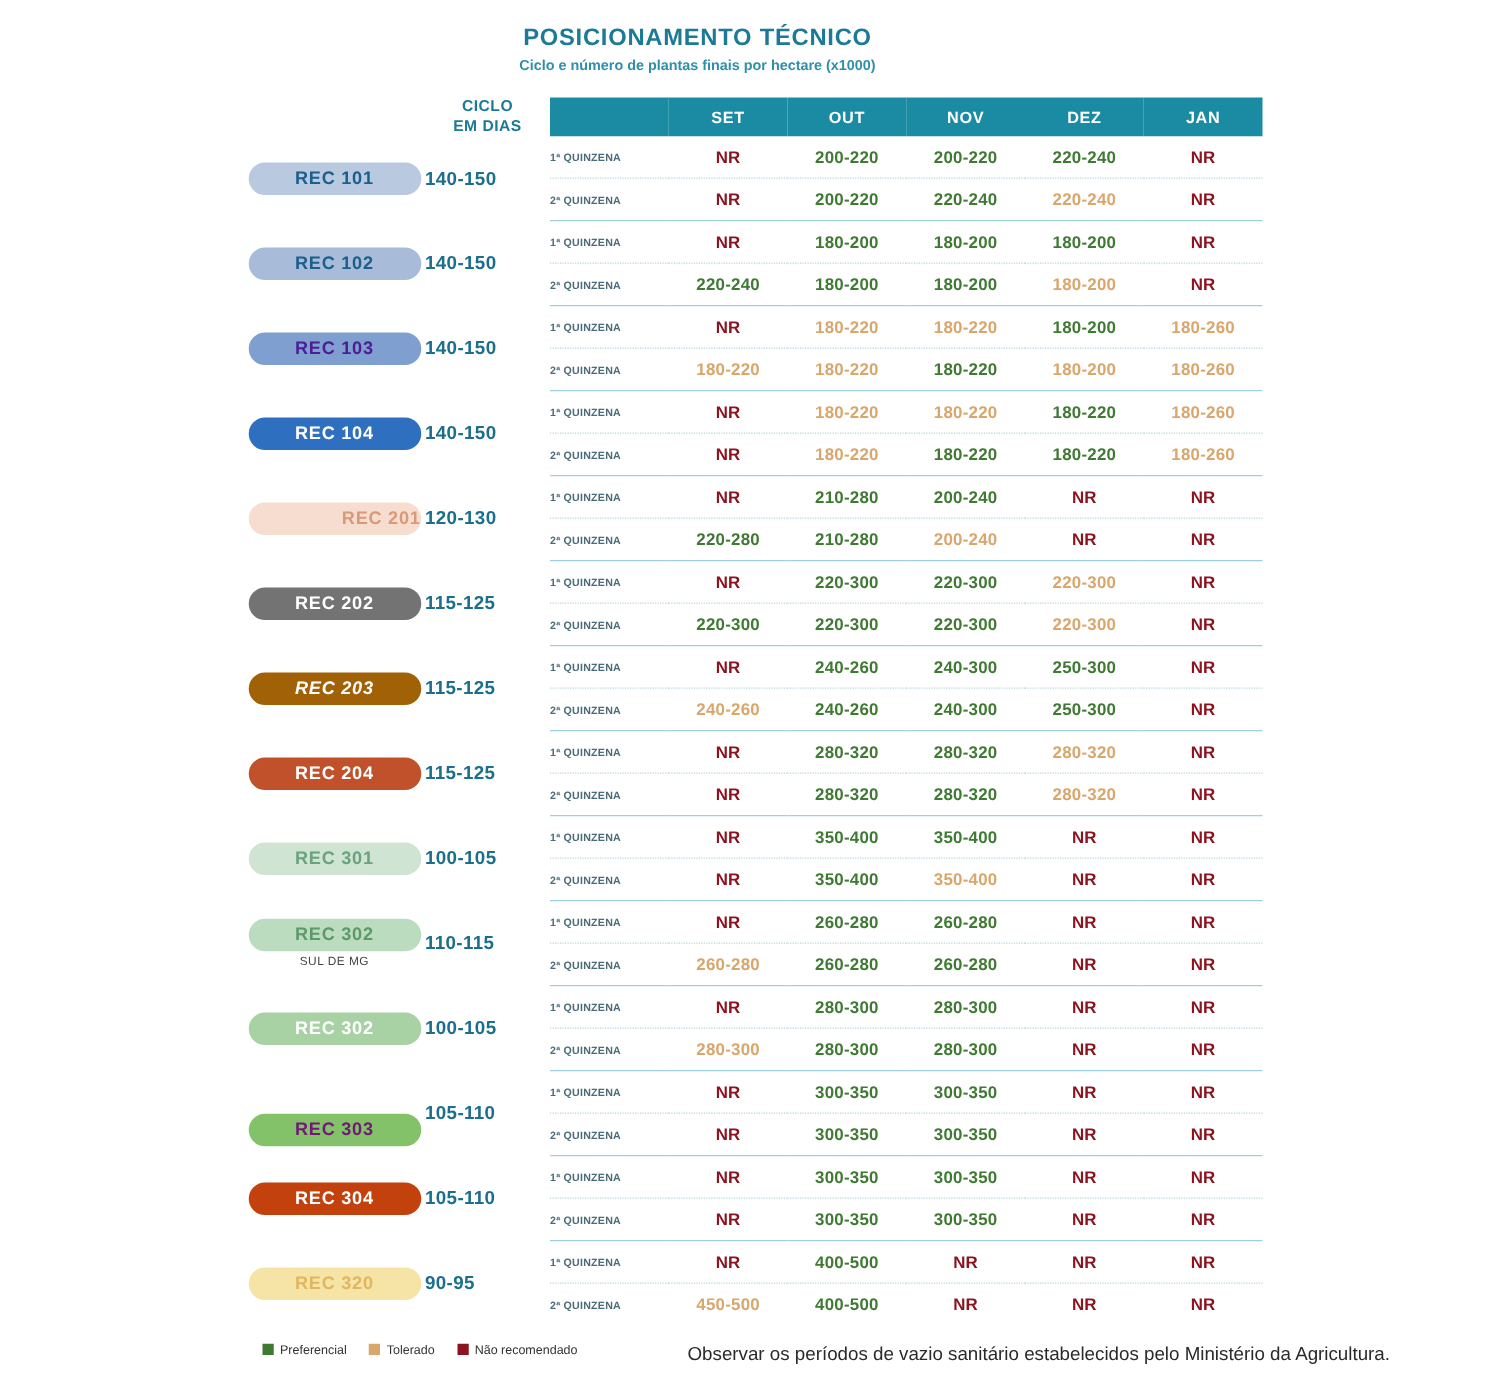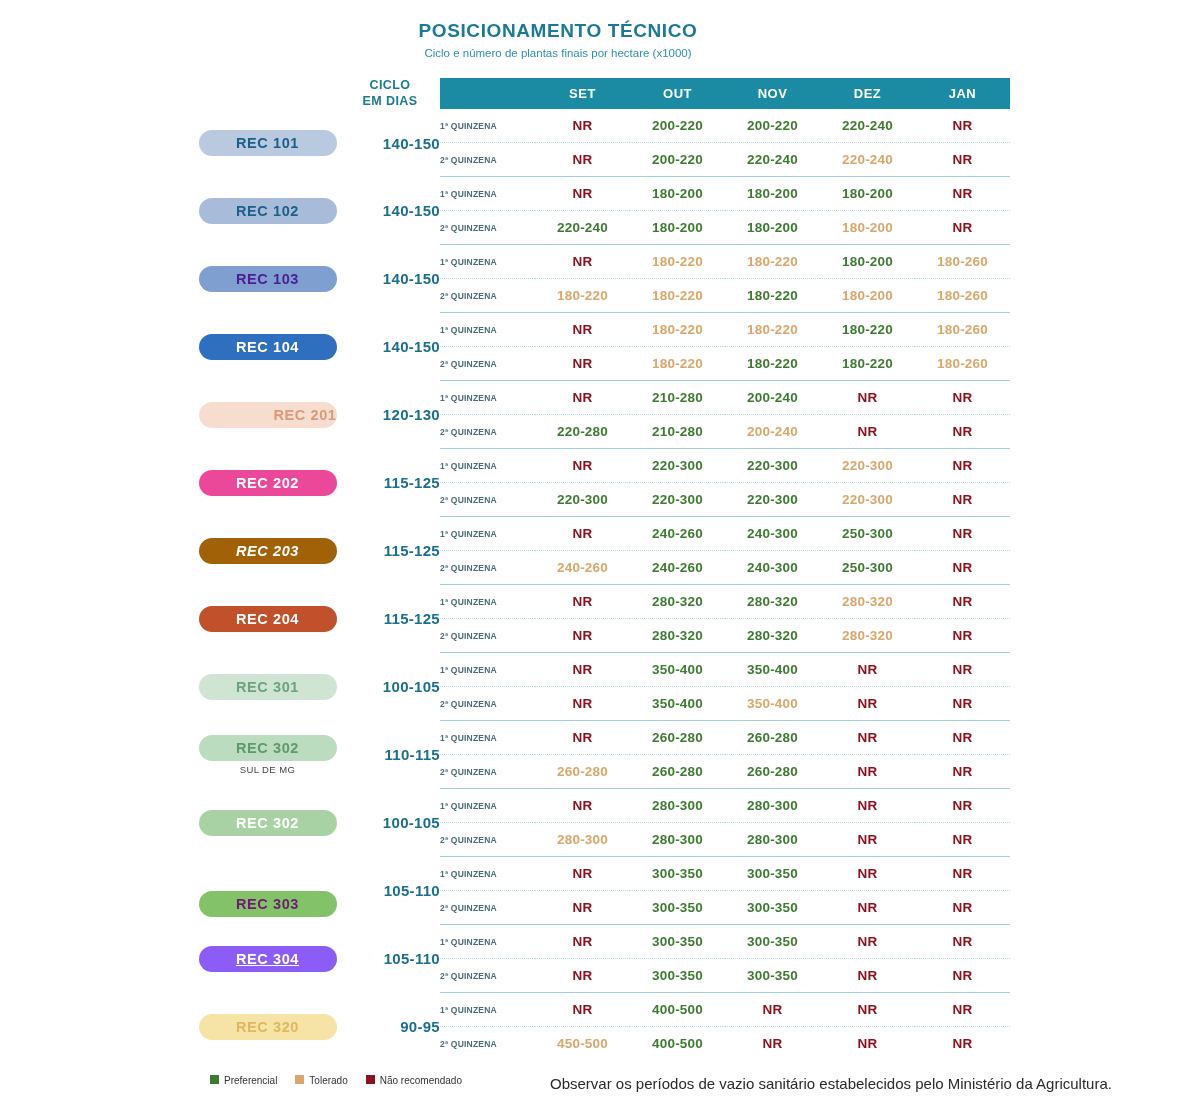--- a/index.html
+++ b/index.html
@@ -12,21 +12,21 @@
     overflow:hidden;
   }
   #page{position:relative;width:1200px;height:1109px;}
 
   
   .title-block{position:absolute;left:0;top:20px;width:1116px;text-align:center;}
   .main-title{
     font-size:19px;font-weight:bold;letter-spacing:.6px;color:#1b7a96;
   }
   .subtitle{
-    font-size:11.5px;color:#2f8fa8;margin-top:5px;font-weight:normal;
+    font-size:11.5px;color:#2f8fa8;margin-top:5px;font-weight:bold;
   }
 
   
   table.grid{
     position:absolute;left:195px;top:78px;border-collapse:collapse;
   }
   table.grid td, table.grid th{padding:0;vertical-align:middle;}
 
   .col-name{width:145px;}
   .col-cycle{width:100px;}
@@ -50,21 +50,21 @@
     display:inline-block;width:138px;height:26px;line-height:26px;
     border-radius:13px;font-size:14.5px;font-weight:bold;letter-spacing:.6px;
     text-align:center;
   }
   .sub-label{
     display:block;text-align:center;font-size:9.5px;color:#444;
     letter-spacing:.4px;margin-top:3px;
   }
 
   .cycle-cell{
-    text-align:right;font-size:15px;font-weight:bold;color:#1b6f8c;
+    text-align:left;font-size:15px;font-weight:bold;color:#1b6f8c;
     letter-spacing:.3px;
   }
 
   .quinz{
     font-size:8.5px;font-weight:bold;color:#4a6b78;letter-spacing:.2px;
     padding-left:4px;
   }
   .val{
     text-align:center;font-size:13.5px;font-weight:bold;height:33px;
     letter-spacing:.2px;
@@ -209,21 +209,21 @@
         </tr>
         <tr class="grp-sep">
           <td class="quinz">2ª QUINZENA</td>
           <td class="val v-pref">220-280</td>
           <td class="val v-pref">210-280</td>
           <td class="val v-tol">200-240</td>
           <td class="val v-nr">NR</td>
           <td class="val v-nr">NR</td>
         </tr>
         <tr class="row-dot">
-          <td class="pill-cell" rowspan="2"><span class="pill" style="background: #ec4899; color: rgb(255, 255, 255);">REC 202</span></td>
+          <td class="pill-cell" rowspan="2"><span class="pill" style="background: #737373; color: rgb(255, 255, 255);">REC 202</span></td>
           <td class="cycle-cell" rowspan="2">115-125</td>
           <td class="quinz dotline">1ª QUINZENA</td>
           <td class="val dotline v-nr">NR</td>
           <td class="val dotline v-pref">220-300</td>
           <td class="val dotline v-pref">220-300</td>
           <td class="val dotline v-tol">220-300</td>
           <td class="val dotline v-nr">NR</td>
         </tr>
         <tr class="grp-sep">
           <td class="quinz">2ª QUINZENA</td>
@@ -335,21 +335,21 @@
         </tr>
         <tr class="grp-sep">
           <td class="quinz">2ª QUINZENA</td>
           <td class="val v-nr">NR</td>
           <td class="val v-pref">300-350</td>
           <td class="val v-pref">300-350</td>
           <td class="val v-nr">NR</td>
           <td class="val v-nr">NR</td>
         </tr>
         <tr class="row-dot">
-          <td class="pill-cell" rowspan="2"><span class="pill" style="background: #8b5cf6; color: rgb(255, 255, 255); text-decoration: underline;">REC 304</span></td>
+          <td class="pill-cell" rowspan="2"><span class="pill" style="background: #c2410c; color: rgb(255, 255, 255);">REC 304</span></td>
           <td class="cycle-cell" rowspan="2">105-110</td>
           <td class="quinz dotline">1ª QUINZENA</td>
           <td class="val dotline v-nr">NR</td>
           <td class="val dotline v-pref">300-350</td>
           <td class="val dotline v-pref">300-350</td>
           <td class="val dotline v-nr">NR</td>
           <td class="val dotline v-nr">NR</td>
         </tr>
         <tr class="grp-sep">
           <td class="quinz">2ª QUINZENA</td>

